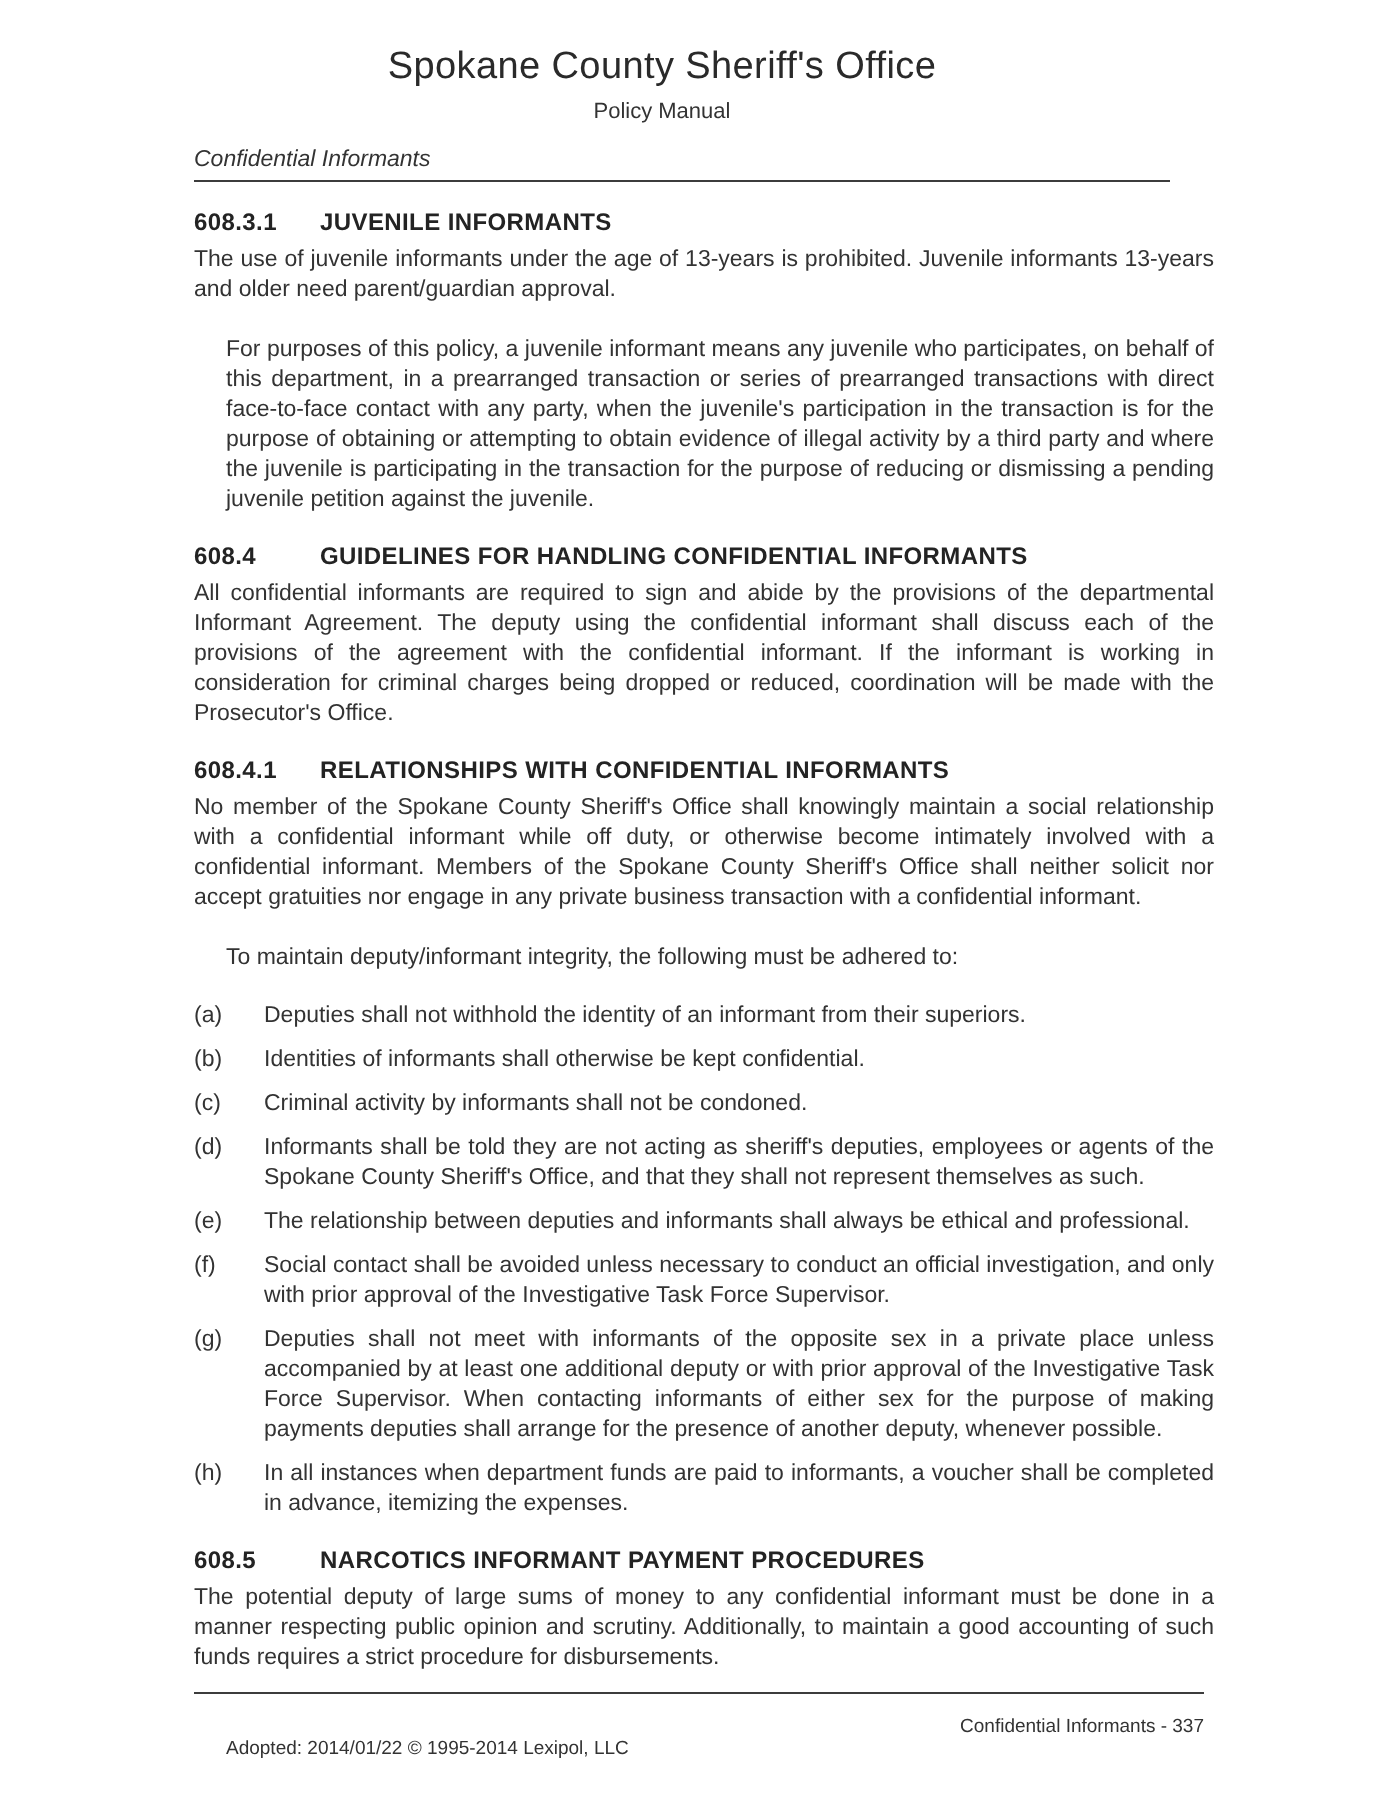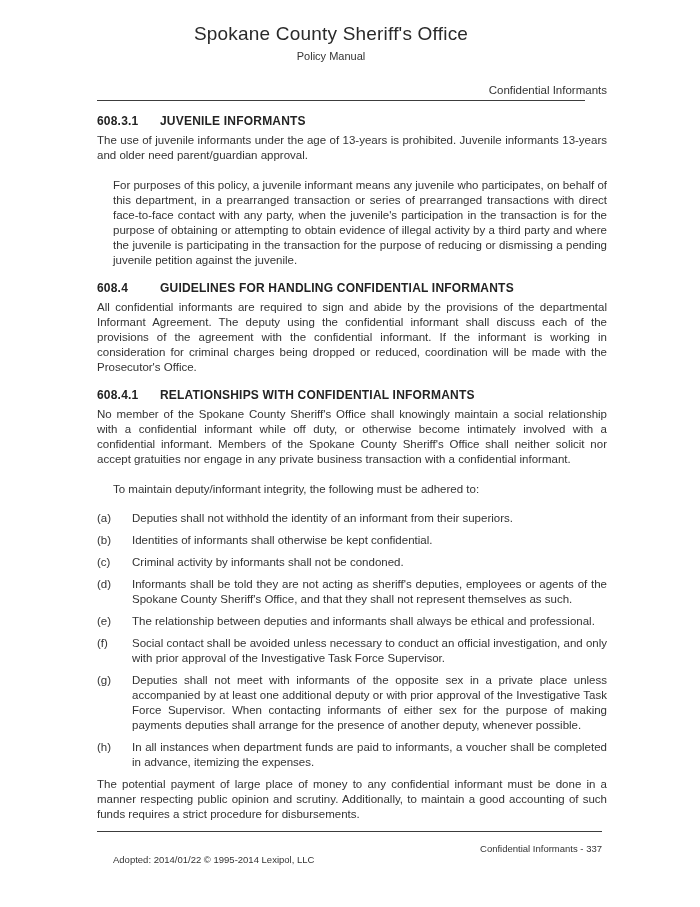--- a/index.html
+++ b/index.html
@@ -27,24 +27,24 @@
     font-size: 19px;
     color: #2a2a2a;
     letter-spacing: 0.2px;
   }
   .doc-subtitle {
     font-size: 11px;
     margin-top: 5px;
     color: #333333;
   }
   .running-header {
+    font-style: italic;
     font-size: 11.5px;
-    margin-top: 22px;
+    margin-top: 12px;
     color: #333333;
-    text-align: right;
   }
   .header-rule {
     border: none;
     border-top: 1.4px solid #3c3c3c;
     width: 488px;
     margin: 4px 0 0 0;
   }
   .sec-heading {
     font-weight: bold;
     font-size: 12px;
@@ -162,21 +162,24 @@
       <li>
         <span class="li-label">(g)</span><span>Deputies shall not meet with informants of the opposite sex in a private place unless accompanied by at least one additional deputy or with prior approval of the Investigative Task Force Supervisor. When contacting informants of either sex for the purpose of making payments deputies shall arrange for the presence of another deputy, whenever possible.</span>
       </li>
       <li>
         <span class="li-label">(h)</span><span>In all instances when department funds are paid to informants, a voucher shall be completed in advance, itemizing the expenses.</span>
       </li>
     </ul>
   </section>
 
   <section>
-    <p class="para">The potential payment of large place of money to any confidential informant must be done in a manner respecting public opinion and scrutiny. Additionally, to maintain a good accounting of such funds requires a strict procedure for disbursements.</p>
+    <div class="sec-heading">
+      <span class="sec-num">608.5</span><span class="sec-title">NARCOTICS INFORMANT PAYMENT PROCEDURES</span>
+    </div>
+    <p class="para">The potential deputy of large sums of money to any confidential informant must be done in a manner respecting public opinion and scrutiny. Additionally, to maintain a good accounting of such funds requires a strict procedure for disbursements.</p>
   </section>
 
   <div>
     <hr class="footer-rule">
     <div class="footer-page">Confidential Informants - 337</div>
     <div class="footer-adopted">Adopted: 2014/01/22 © 1995-2014 Lexipol, LLC</div>
   </div>
 
 </div>
 

